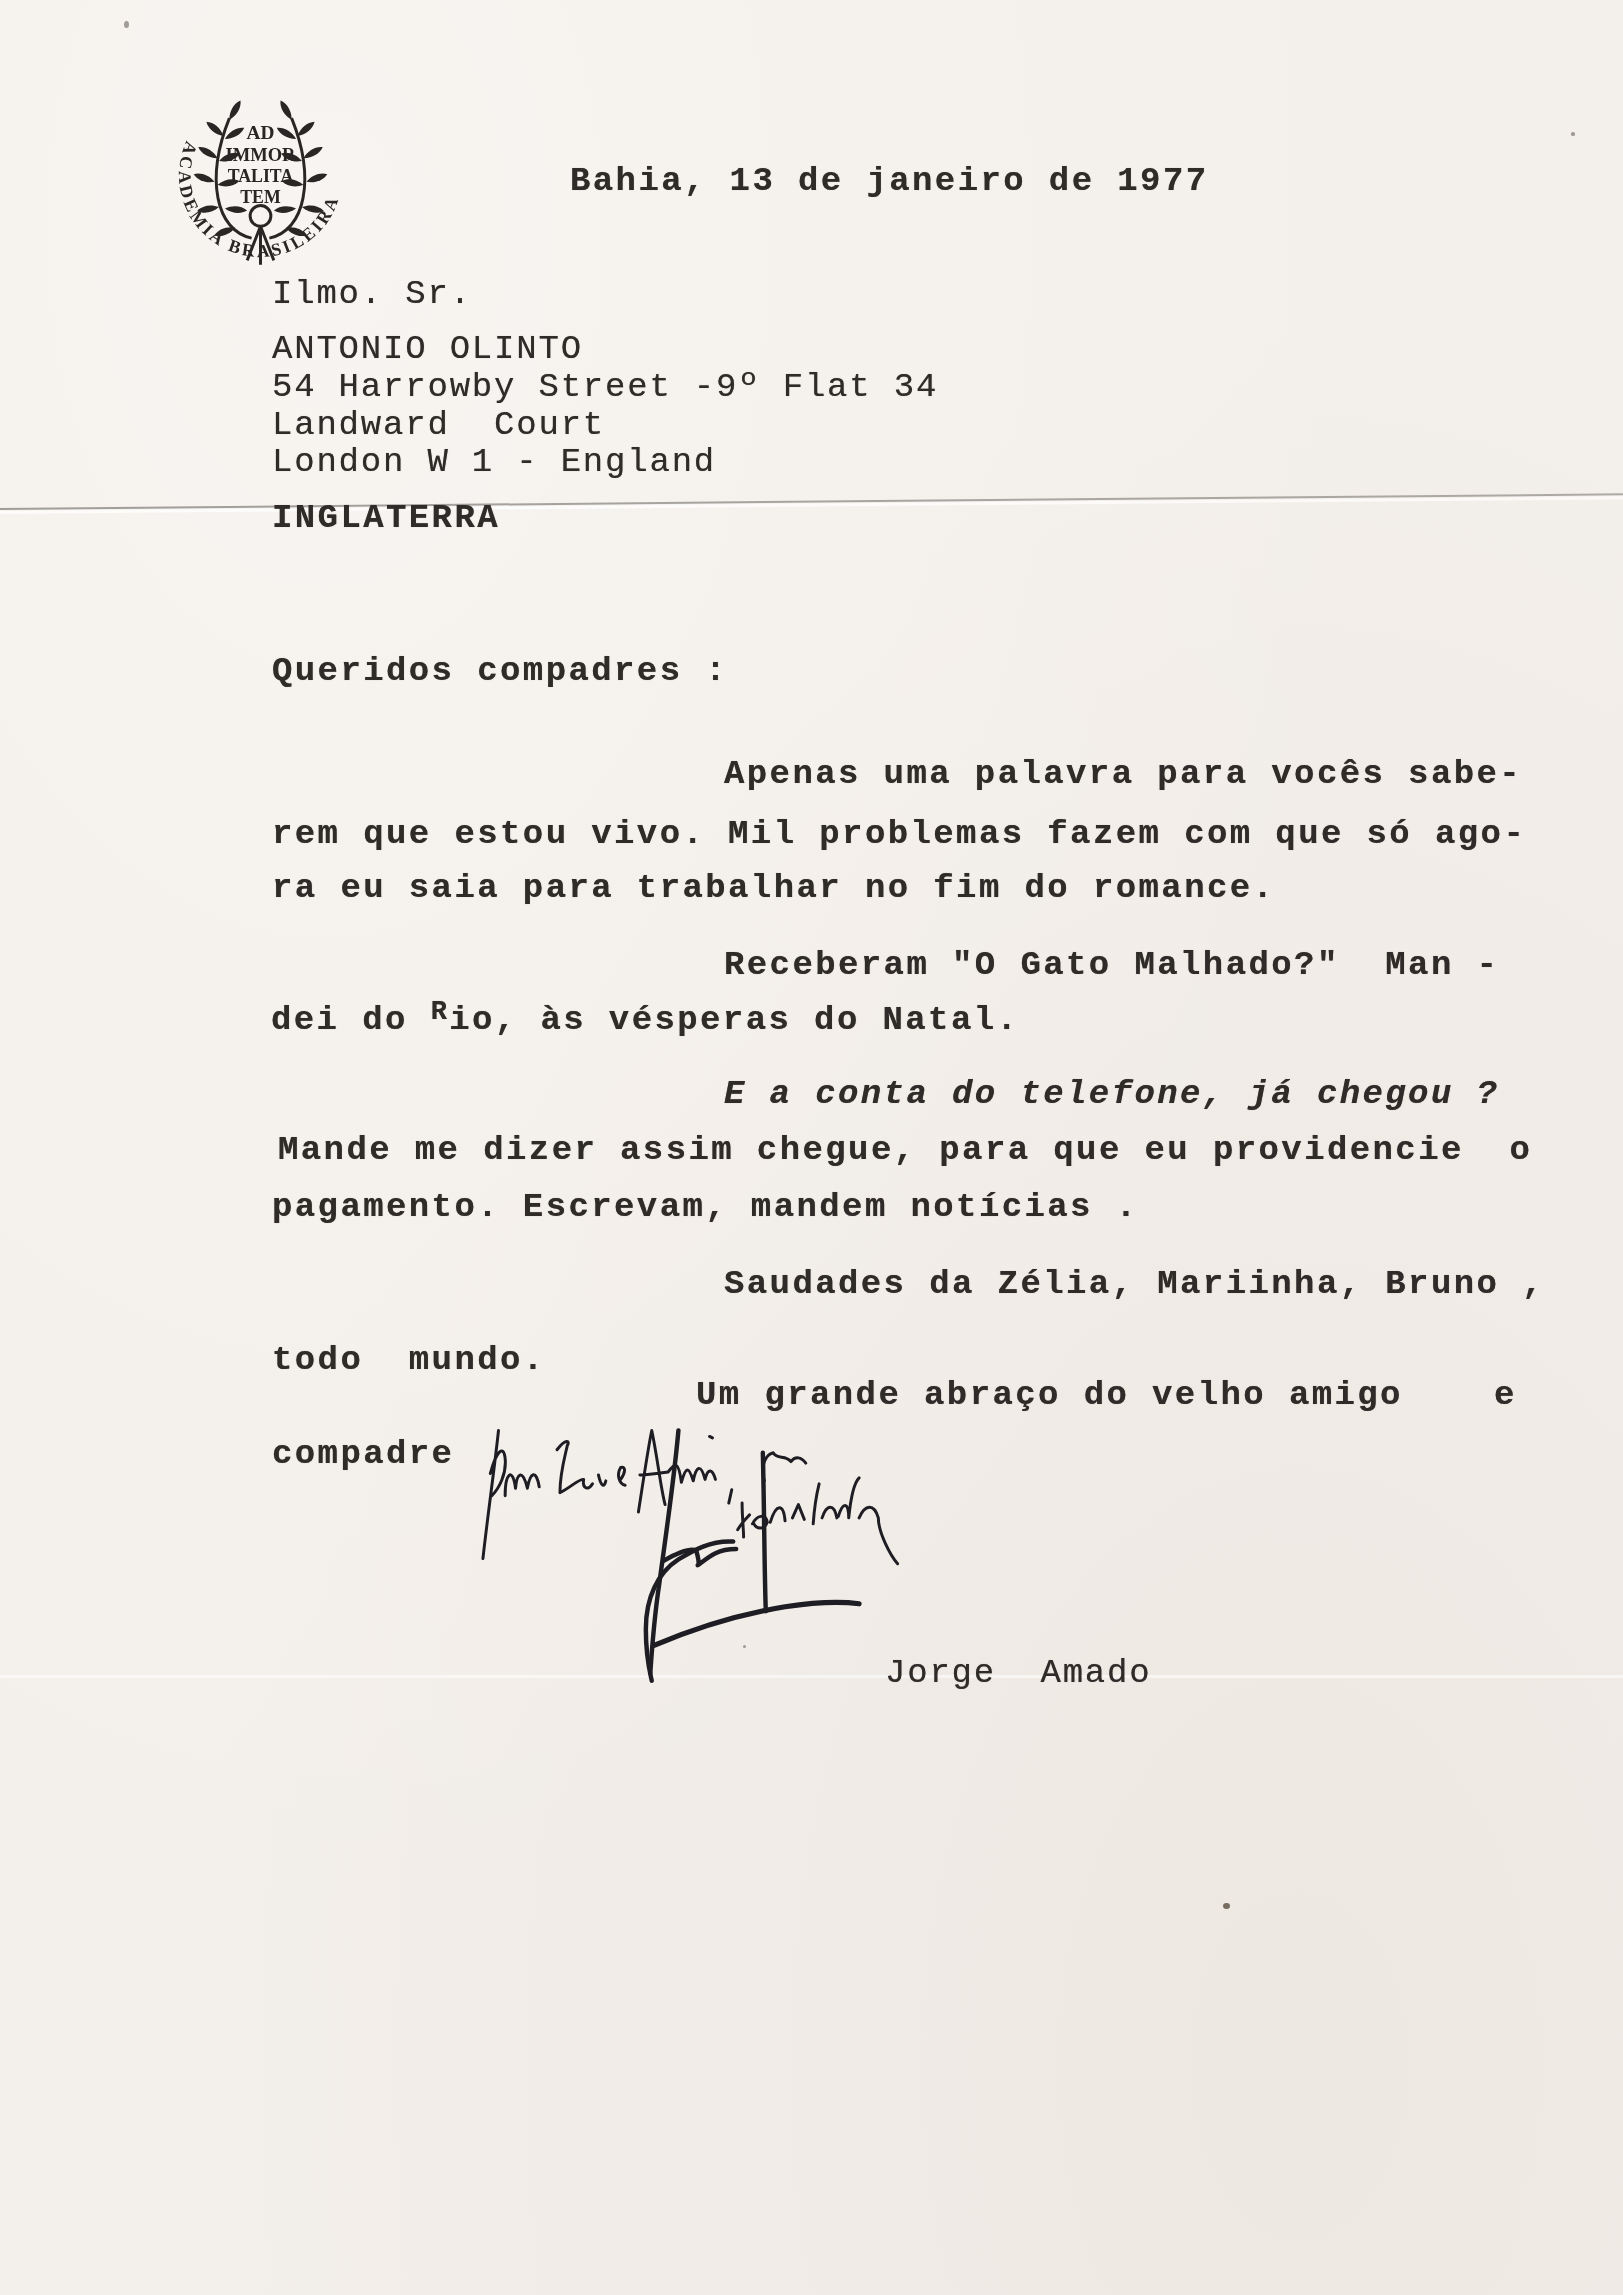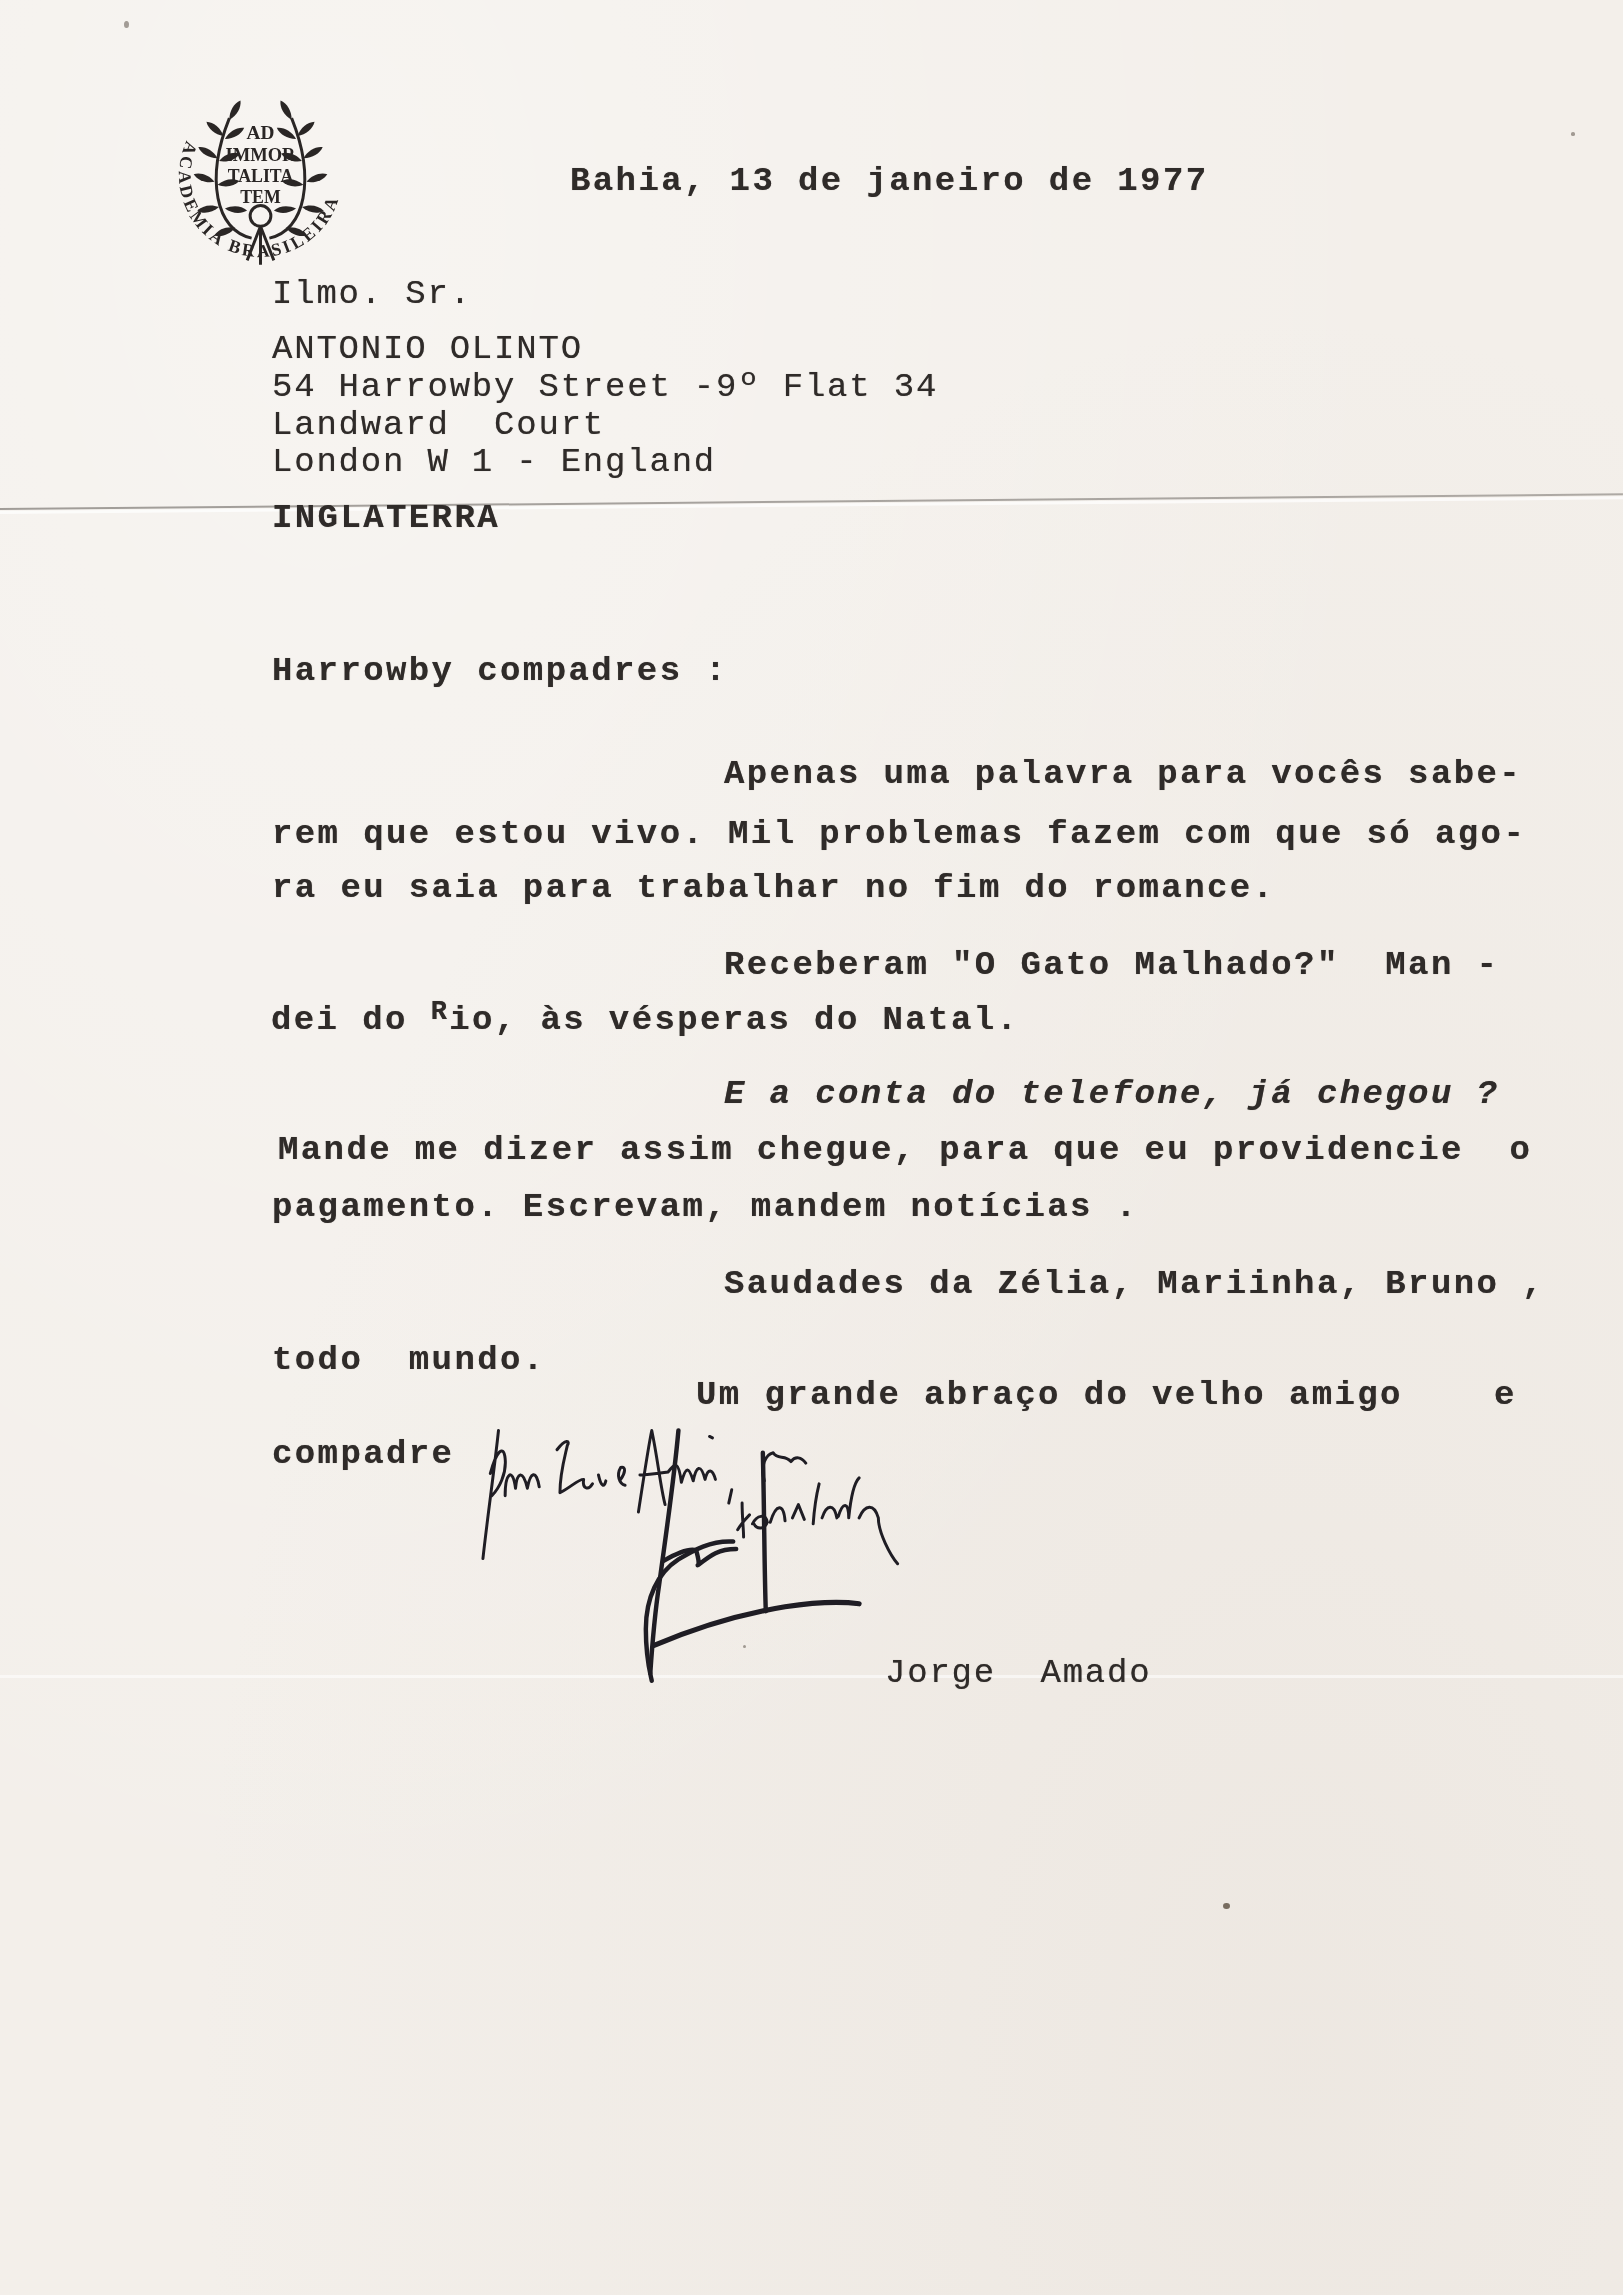--- a/index.html
+++ b/index.html
@@ -94,21 +94,21 @@
 
   <div class="tl" style="left:570px; top:156px;margin-top:6px;">Bahia, 13 de janeiro de 1977</div>
 
   <div class="tl light" style="left:272px; top:275px;">Ilmo. Sr.</div>
   <div class="tl light" style="left:272px; top:330px;">ANTONIO OLINTO</div>
   <div class="tl light" style="left:272px; top:368px;">54 Harrowby Street -9º Flat 34</div>
   <div class="tl light" style="left:272px; top:406px;">Landward  Court</div>
   <div class="tl light" style="left:272px; top:443px;">London W 1 - England</div>
   <div class="tl" style="left:272px; top:499px;">INGLATERRA</div>
 
-  <div class="tl" style="left:272px; top:652px;">Harrowby compadres :</div>
+  <div class="tl" style="left:272px; top:652px;">Queridos compadres :</div>
 
   <div class="tl" style="left:724px; top:755px;">Apenas uma palavra para vocês sabe-</div>
   <div class="tl" style="left:272px; top:815px;">rem que estou vivo. Mil problemas fazem com que só ago-</div>
   <div class="tl" style="left:272px; top:869px;font-family:Liberation Mono, monospace;">ra eu saia para trabalhar no fim do romance.</div>
 
   <div class="tl" style="left:724px; top:946px;">Receberam "O Gato Malhado?"  Man -</div>
   <div class="tl" style="left:255px; top:1001px;margin-left:16px;"><span>dei do </span><span style="position:relative; top:-10.4px; font-size:27px;">R</span><span>io, às vésperas do Natal.</span></div>
 
   <div class="tl" style="left:724px; top:1075px;font-style:italic;">E a conta do telefone, já chegou ?</div>
   <div class="tl" style="left:272px; top:1131px;margin-left:6px;">Mande me dizer assim chegue, para que eu providencie  o</div>

